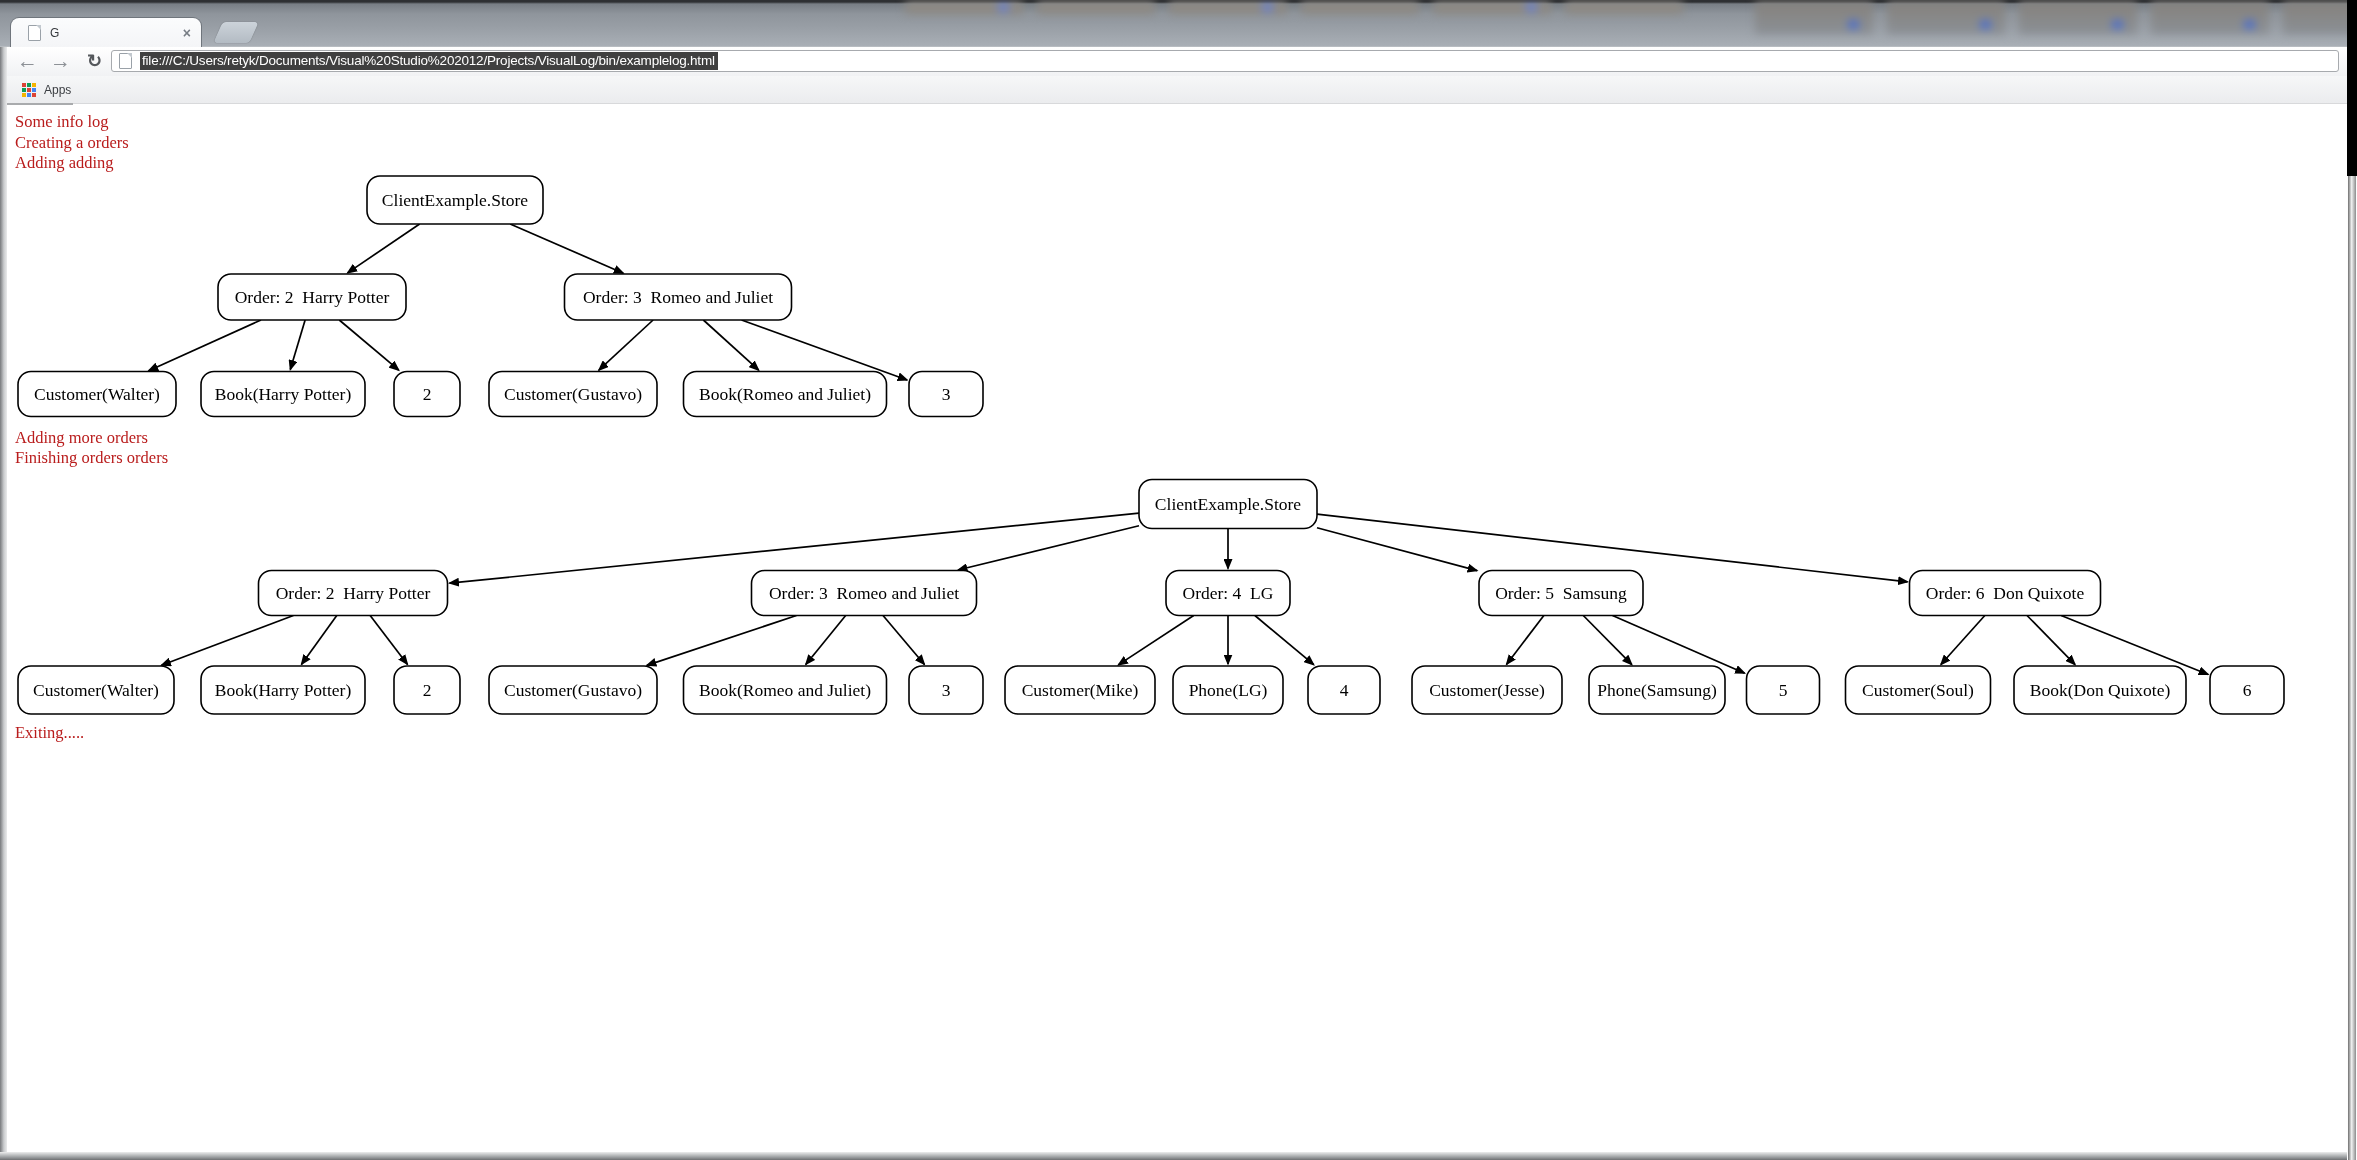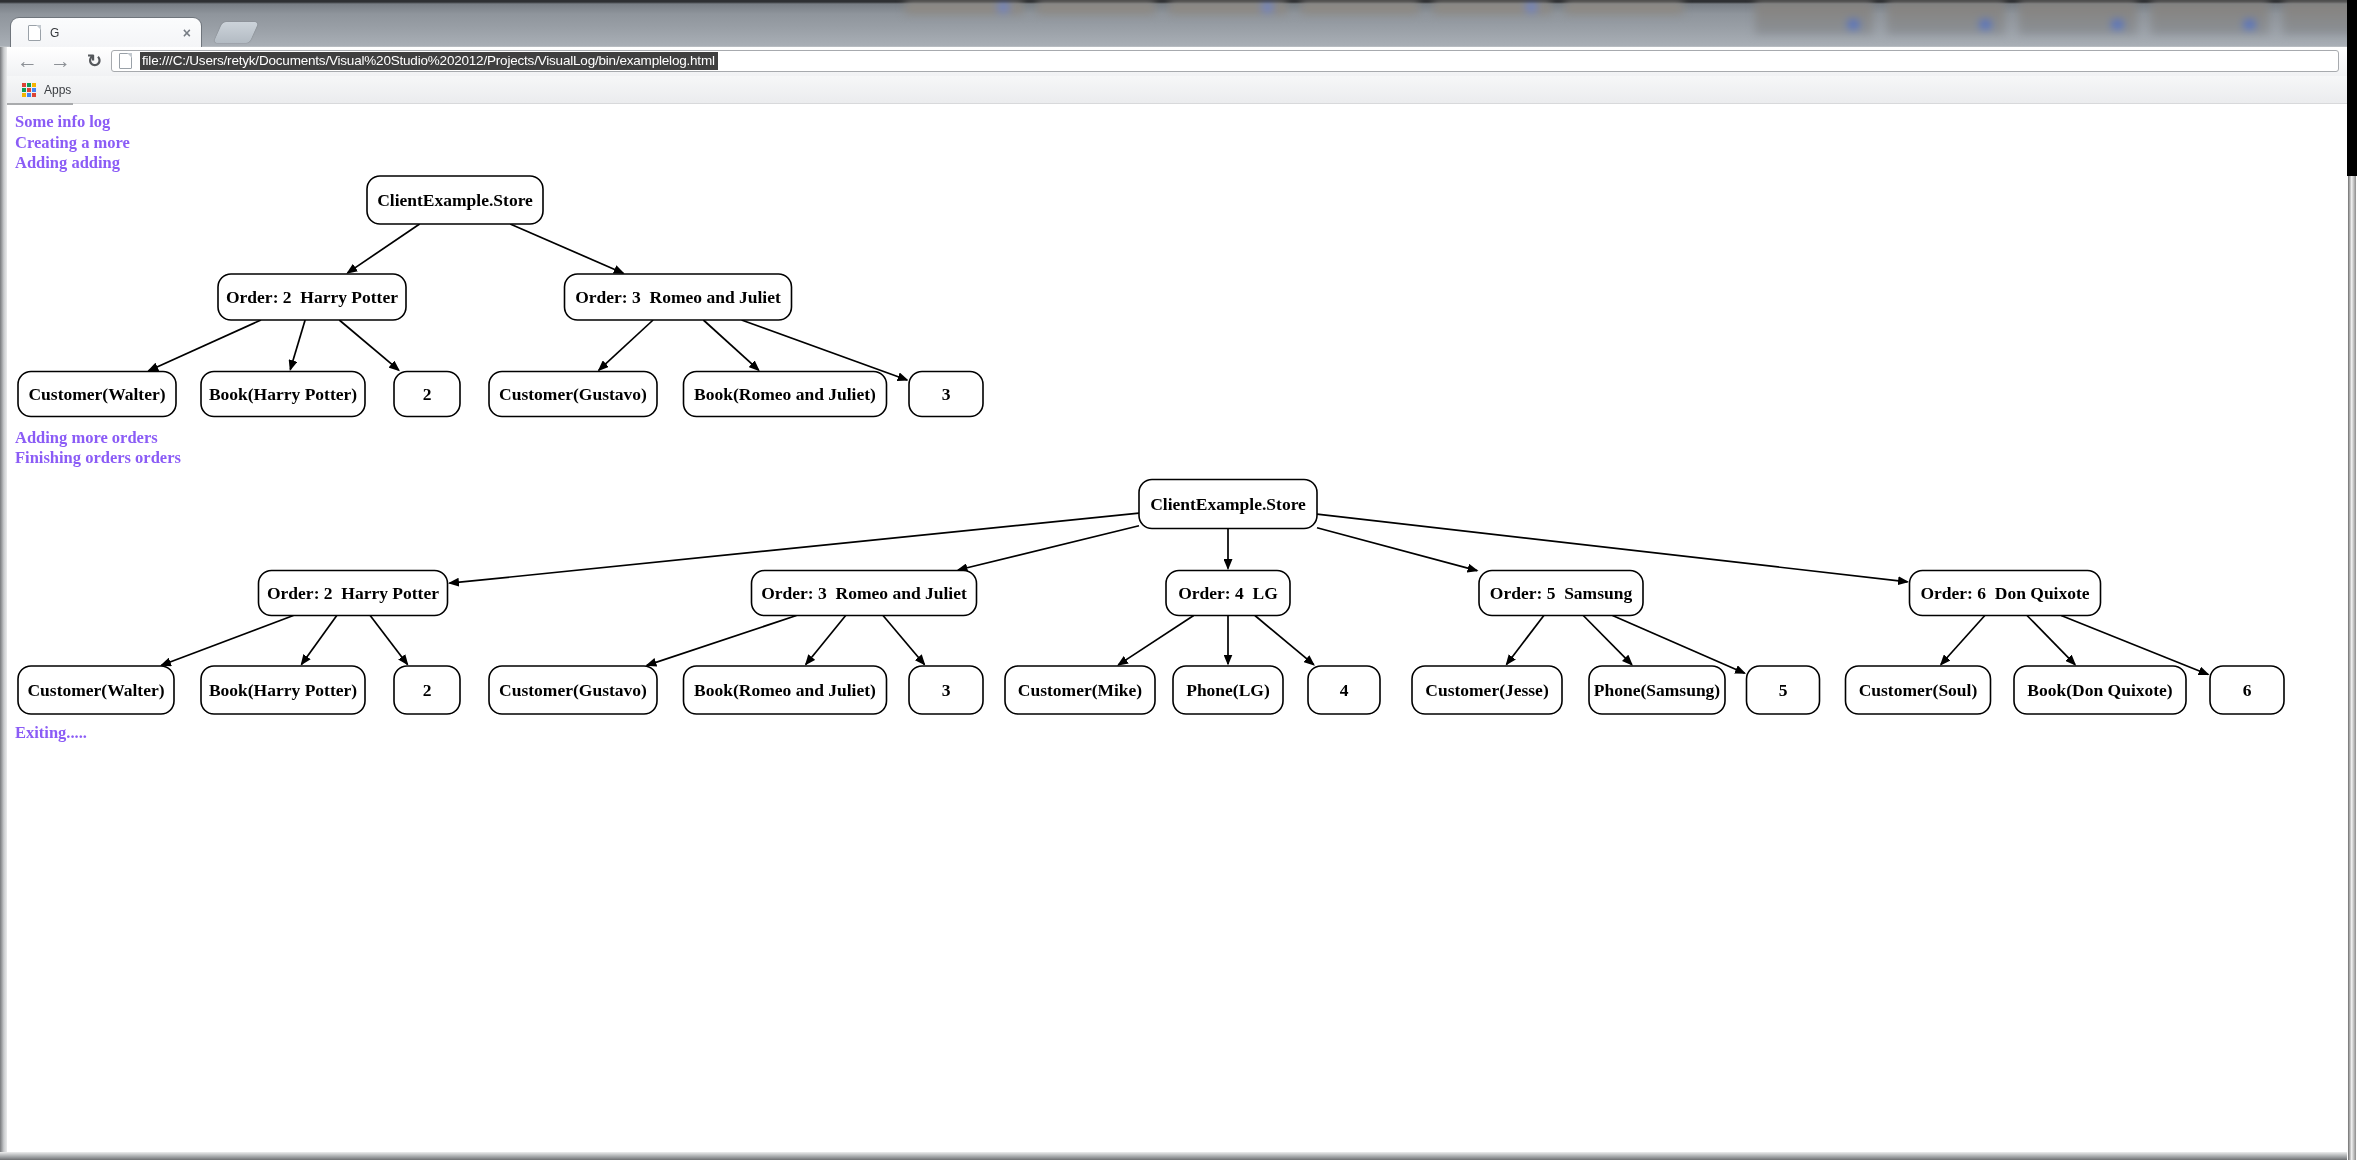--- a/index.html
+++ b/index.html
@@ -56,21 +56,21 @@
   .apps-icon i { display:block; }
   .apps-icon i:nth-child(1){background:#db4437}.apps-icon i:nth-child(2){background:#0f9d58}
   .apps-icon i:nth-child(3){background:#f4b400}.apps-icon i:nth-child(4){background:#0f9d58}
   .apps-icon i:nth-child(5){background:#db4437}.apps-icon i:nth-child(6){background:#4285f4}
   .apps-icon i:nth-child(7){background:#f4b400}.apps-icon i:nth-child(8){background:#4285f4}
   .apps-icon i:nth-child(9){background:#db4437}
   .apps-label { margin-left:8px; font-size:12px; color:#3b3e42; }
 
   
   .page { position:absolute; left:7px; top:104px; width:2340px; height:1048px; background:#fff;
-    font-family:"Liberation Serif","DejaVu Serif",serif; color:#8b5cf6;font-weight:bold; }
+    font-family:"Liberation Serif","DejaVu Serif",serif; color:#b91c1c; }
   .artifact-line { position:absolute; left:-7px; top:-1px; width:73px; height:2px; background:#a9abad; }
   .logline { position:absolute; left:8px; font-size:16.5px; white-space:pre; }
   .ll1{top:8px}.ll2{top:29px}.ll3{top:49px}.ll4{top:324px}.ll5{top:344px}.ll6{top:619px}
   #tree-svg { position:absolute; left:0; top:0; }
   #tree-svg text { font-family:"Liberation Serif","DejaVu Serif",serif; font-size:17.5px;
     white-space:pre; }
 
   
   .frame-left { position:absolute; left:0; top:47px; width:7px; height:1113px;
     background:linear-gradient(90deg,#77797c,#c9cbcd 55%,#e9eaeb); }
@@ -145,21 +145,21 @@
         <i></i>
         <i></i>
         <i></i>
     </span>
     <span class="apps-label">Apps</span>
   </div>
 
   <div class="page">
     <div class="artifact-line"></div>
     <div class="logline ll1">Some info log</div>
-    <div class="logline ll2">Creating a more</div>
+    <div class="logline ll2">Creating a orders</div>
     <div class="logline ll3">Adding adding</div>
     <div class="logline ll4">Adding more orders</div>
     <div class="logline ll5">Finishing orders orders</div>
     <div class="logline ll6">Exiting.....</div>
     <svg id="tree-svg" width="2340" height="1048">
       <defs>
         <marker id="arrow" markerWidth="11" markerHeight="9" refX="9.5" refY="4.5" orient="auto" markerUnits="userSpaceOnUse">
           <path d="M0,0 L11,4.5 L0,9 z" fill="#000"></path>
         </marker>
       </defs>

